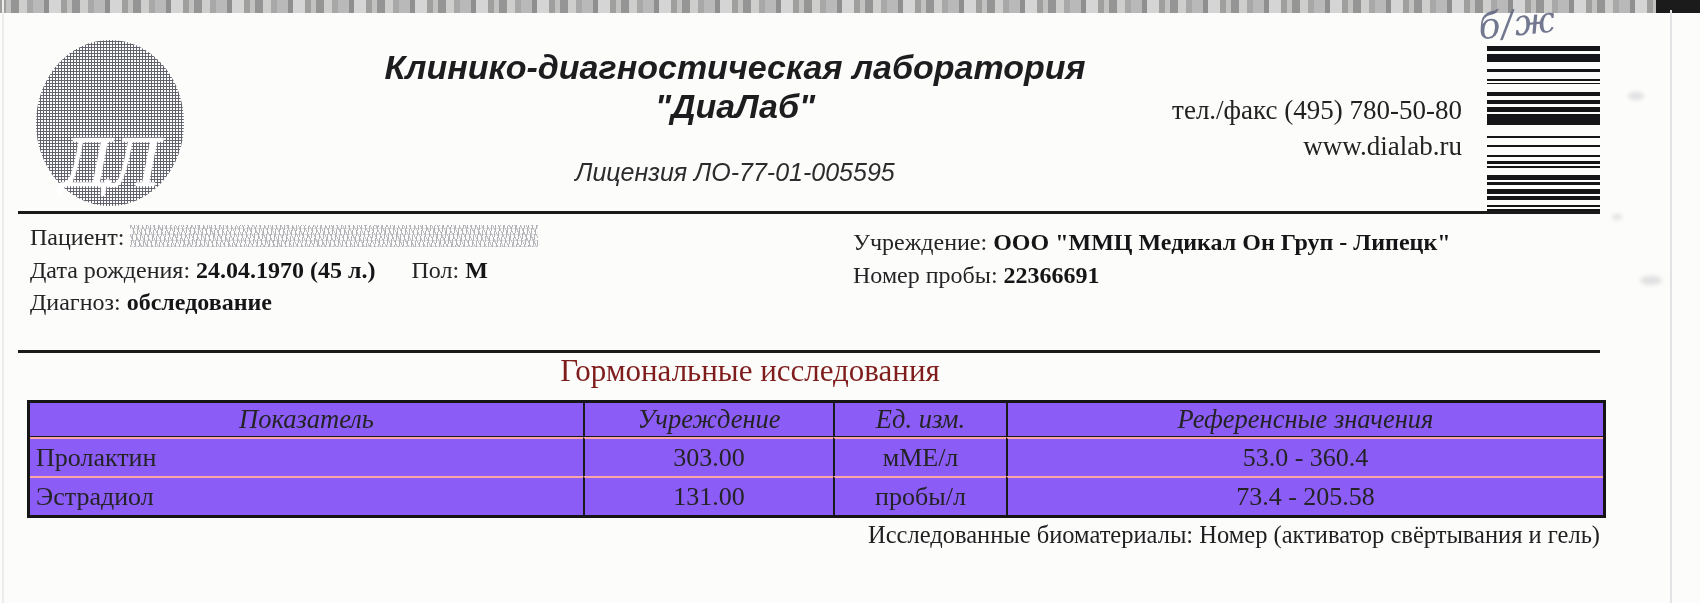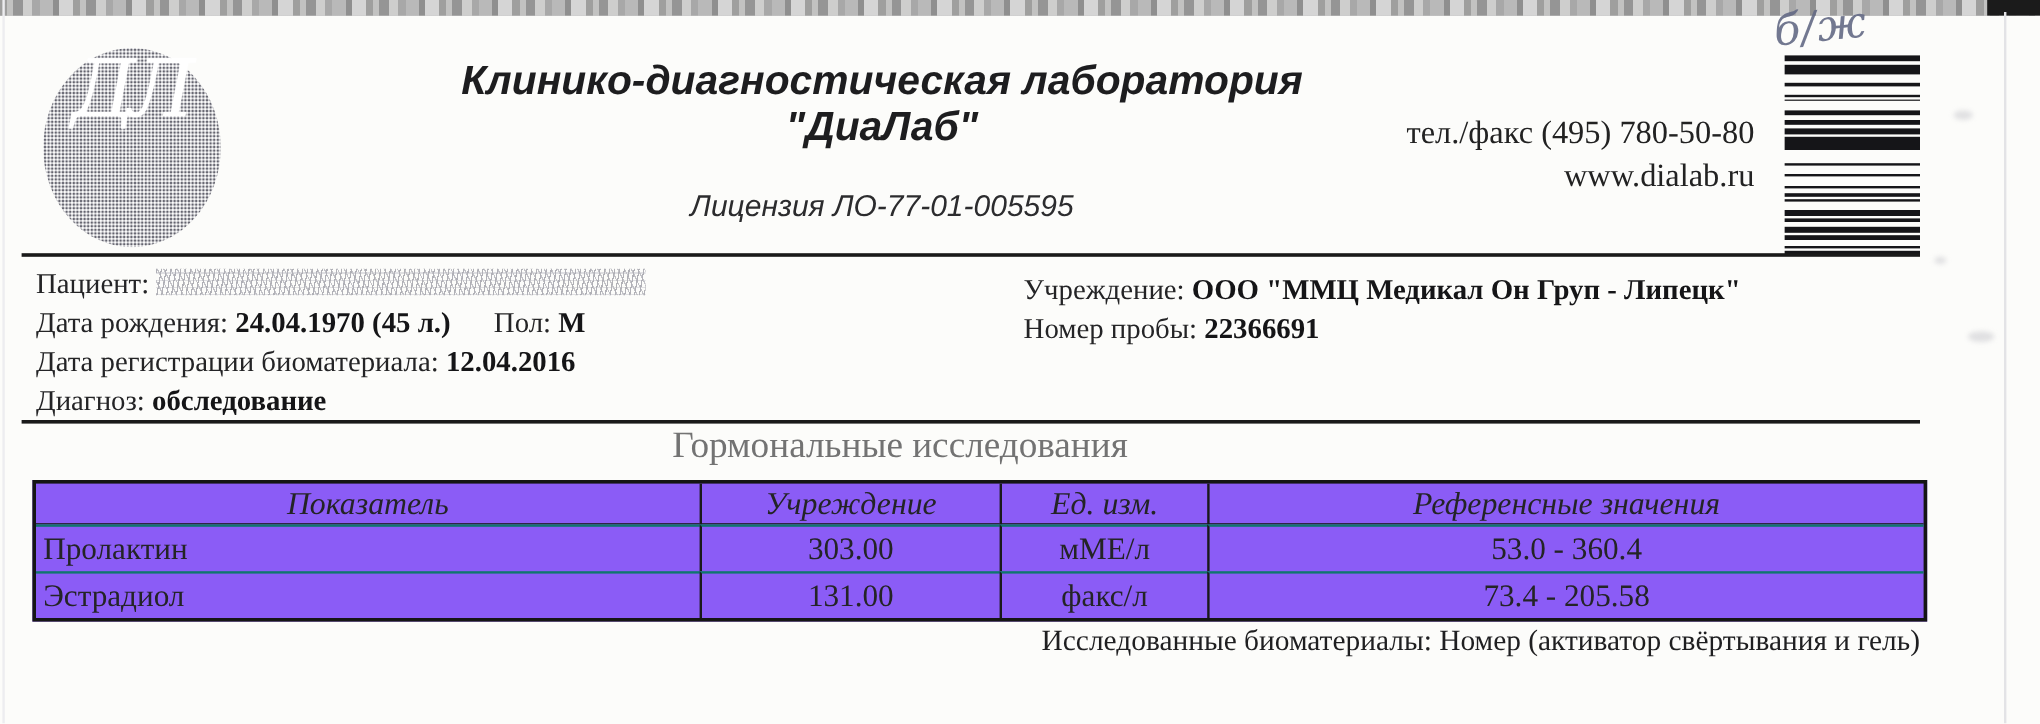--- a/index.html
+++ b/index.html
@@ -36,21 +36,21 @@
     font-size:36px;color:#646a85;transform:rotate(-6deg);
     letter-spacing:1px;opacity:.9;
   }
   
   .logo{
     position:absolute;left:36px;top:40px;width:148px;height:166px;
     border-radius:50%;
     background-color:#fdfdfd;
     background-image:radial-gradient(#63636e 1.05px, transparent 1.25px);
     background-size:3px 3px;
-    display:flex;align-items:flex-start;justify-content:center;
+    display:flex;align-items:flex-end;justify-content:center;
   }
   .logo .monogram{
     font-family:"DejaVu Serif", serif;font-style:italic;
     font-size:66px;color:#ffffff;letter-spacing:-6px;
     text-shadow:0 0 2px rgba(255,255,255,.9);
     transform:translate(-2px,-4px);
   }
   .head-center{
     position:absolute;left:240px;top:48px;width:990px;text-align:center;
     font-family:"Liberation Sans", sans-serif;
@@ -86,31 +86,31 @@
     background:
       repeating-linear-gradient(100deg,#9e9ea6 0 1px,transparent 1px 4px),
       repeating-linear-gradient(64deg,#b4b4bb 0 1px,transparent 1px 5px),
       repeating-linear-gradient(0deg,#d8d8dd 0 1px,transparent 1px 6px);
     opacity:.8;
   }
   .sex-gap{display:inline-block;width:30px;}
   
   .section-title{
     position:absolute;left:0;top:353px;width:1500px;text-align:center;
-    font-size:31px;color:#737373;
+    font-size:31px;color:#7f1d1d;
   }
   .rtable{
     position:absolute;left:27px;top:400px;width:1573px;
     border:3px solid #151515;border-collapse:collapse;
     display:grid;grid-template-columns:553px 250px 173px auto;
     background:#8b5cf6;
   }
   .rtable .cell{
     font-size:26px;display:flex;align-items:center;justify-content:center;
-    border-top:2px solid #0f766e;height:37px;
+    border-top:2px solid #fca5a5;height:37px;
   }
   .rtable .cell.head{
     border-top:none;height:33px;font-style:italic;font-size:26.5px;
     border-bottom:1.5px solid #1a1a1a;
   }
   .rtable .cell.c0{justify-content:flex-start;padding-left:6px;}
   .rtable .cell.head.c0{justify-content:center;padding-left:0;}
   .rtable .cell.vline{border-left:2px solid #1a1a1a;}
   
   .footer{
@@ -191,24 +191,20 @@
 
 <div class="info-left">
   <div>
     <span>Пациент:</span><span class="redact"></span>
   </div>
   <div>
     <span>Дата рождения:</span>
     <span class="b">24.04.1970 (45 л.)</span><span class="sex-gap"></span>
     <span>Пол:</span>
     <span class="b">М</span>
-  </div>
-  <div>
-    <span>Дата регистрации биоматериала:</span>
-    <span class="b">12.04.2016</span>
   </div>
   <div>
     <span>Диагноз:</span>
     <span class="b">обследование</span>
   </div>
 </div>
 
 <div class="info-right">
   <div>
     <span>Учреждение:</span>
@@ -228,19 +224,19 @@
   <div class="cell head c0">Показатель</div>
   <div class="cell head vline">Учреждение</div>
   <div class="cell head vline">Ед. изм.</div>
   <div class="cell head vline">Референсные значения</div>
 <div class="cell c0">Пролактин</div>
     <div class="cell vline">303.00</div>
     <div class="cell vline">мМЕ/л</div>
     <div class="cell vline">53.0 - 360.4</div>
     <div class="cell c0">Эстрадиол</div>
     <div class="cell vline">131.00</div>
-    <div class="cell vline">факс/л</div>
+    <div class="cell vline">пробы/л</div>
     <div class="cell vline">73.4 - 205.58</div>
   </div>
 
 <div class="footer">
   <div>Исследованные биоматериалы: Номер (активатор свёртывания и гель)</div>
 </div>
 
 </body></html>

